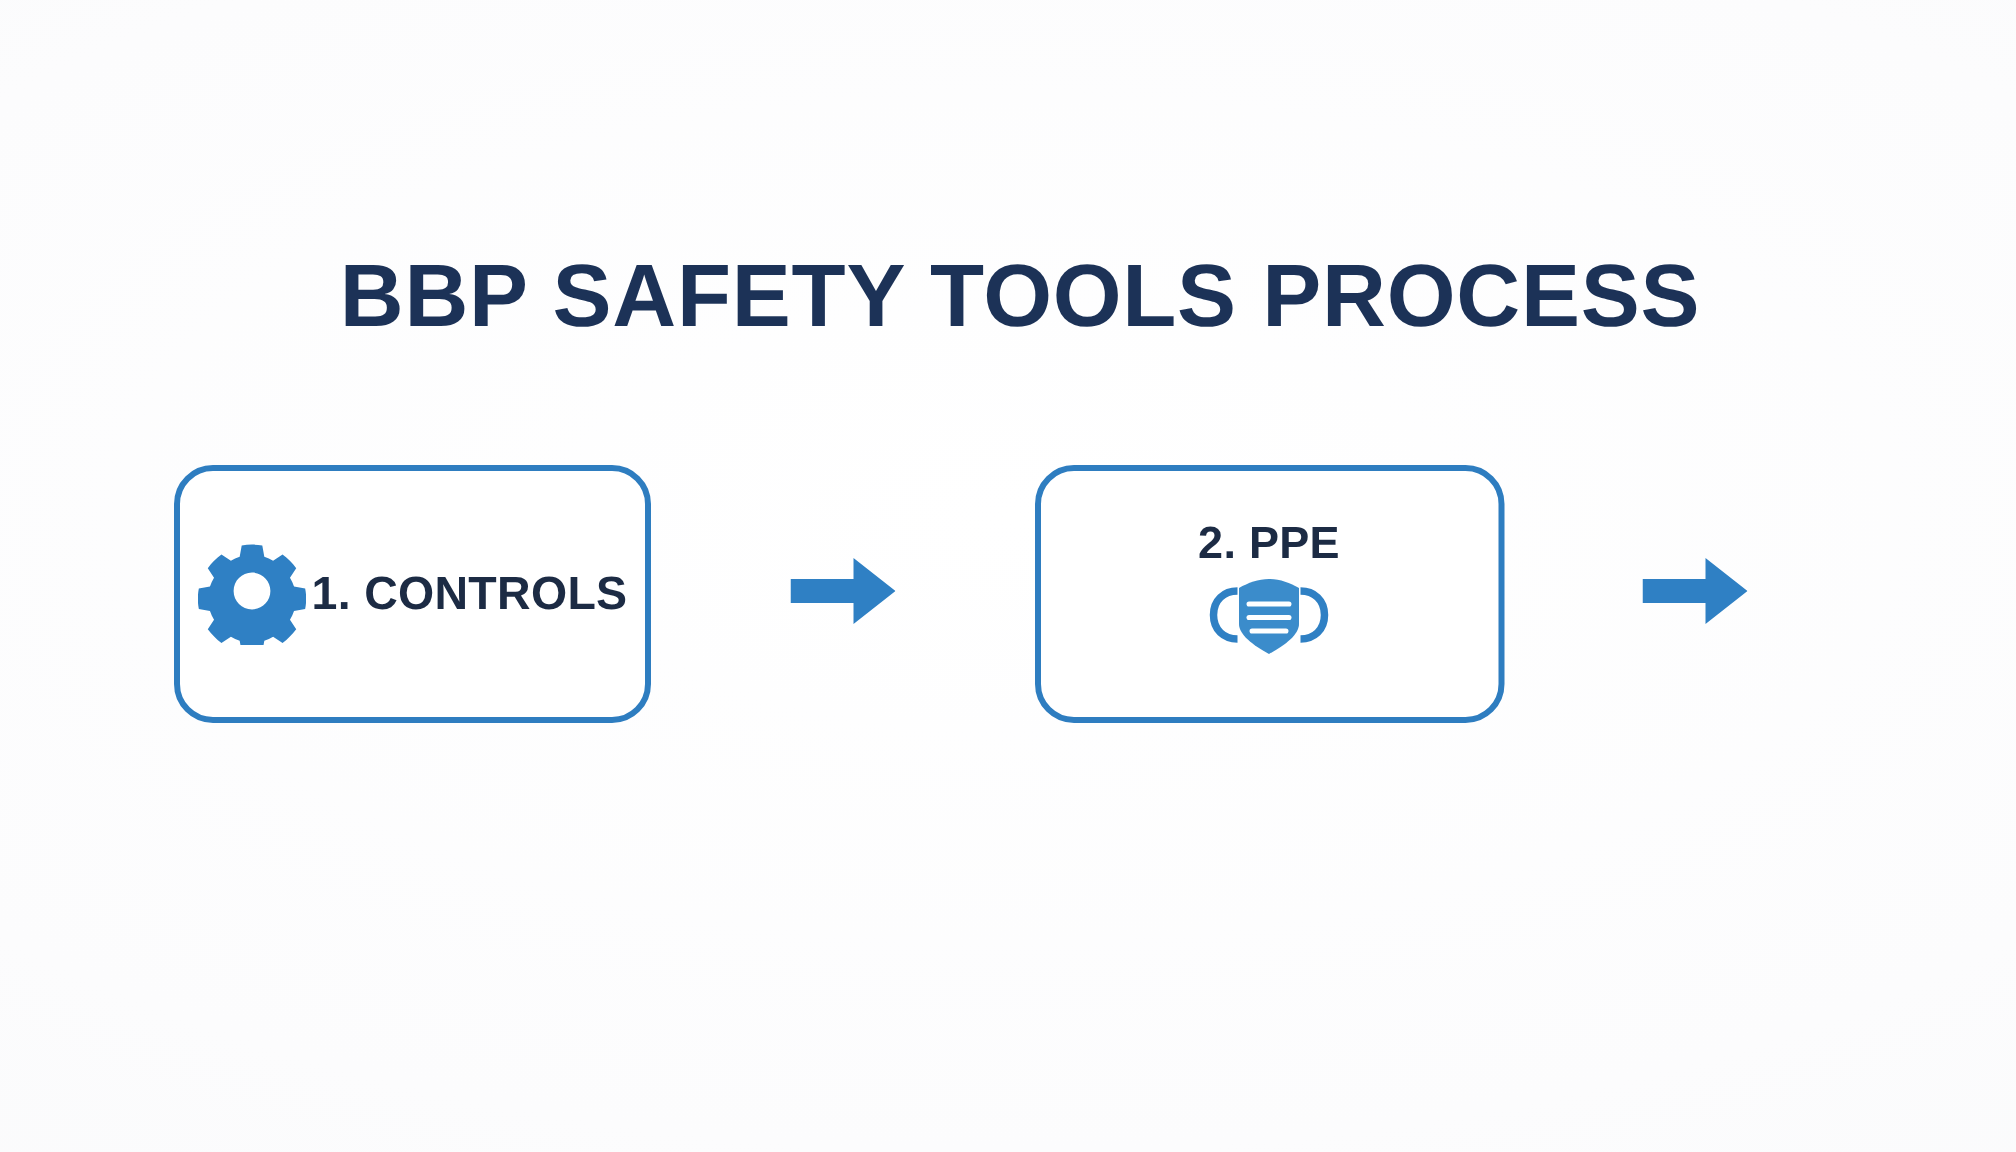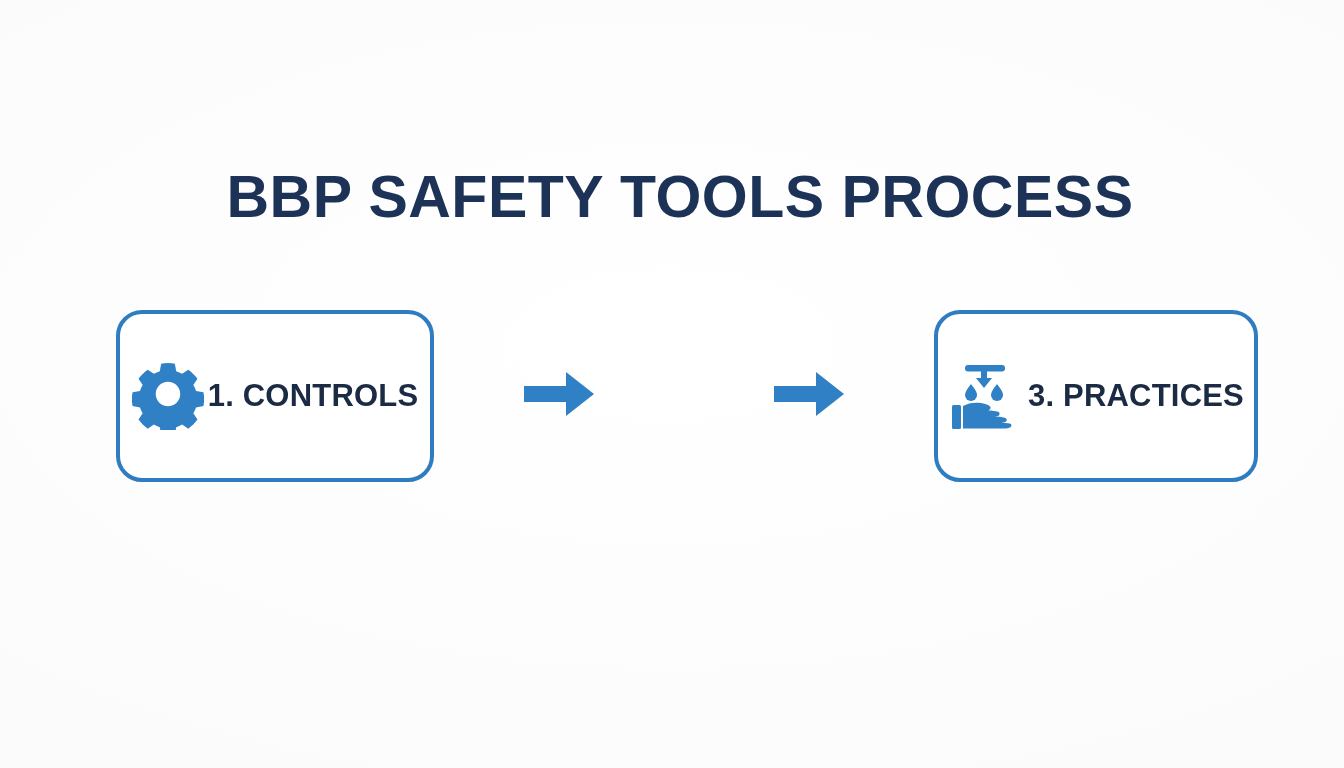--- a/index.html
+++ b/index.html
@@ -131,46 +131,42 @@
   </div>
 
   <div class="arrow-wrap">
     <span class="arrow">
       <svg width="70" height="50" viewBox="0 0 70 50" aria-hidden="true">
         <path fill="#2f80c4" d="M0 17h42V3l28 22-28 22V33H0z"></path>
       </svg>
     </span>
   </div>
 
+  <div class="step-box b2">
+    <div class="step-inner-col">
+      <span class="step-label small">2. PPE</span>
+      <span class="icon">
+        <svg width="92" height="58" viewBox="0 0 92 58" aria-hidden="true">
+
+          <path fill="none" stroke="#2f80c4" stroke-width="5" d="M25 12c-9 0-16 6-16 16s7 16 16 16"></path>
+
+          <path fill="none" stroke="#2f80c4" stroke-width="5" d="M67 12c9 0 16 6 16 16s-7 16-16 16"></path>
+
+          <path fill="#3b8ccb" d="M46 4c-7 0-14 2.5-20 6v24c0 7 9 14 20 20 11-6 20-13 20-20V10c-6-3.5-13-6-20-6z"></path>
+
+          <rect x="31" y="19" width="30" height="3.4" rx="1.7" fill="#ffffff"></rect>
+          <rect x="31" y="28" width="30" height="3.4" rx="1.7" fill="#ffffff"></rect>
+          <rect x="33" y="37" width="26" height="3.4" rx="1.7" fill="#ffffff"></rect>
+        </svg>
+      </span>
+    </div>
+  </div>
 
   <div class="arrow-wrap">
     <span class="arrow">
       <svg width="70" height="50" viewBox="0 0 70 50" aria-hidden="true">
         <path fill="#2f80c4" d="M0 17h42V3l28 22-28 22V33H0z"></path>
       </svg>
     </span>
   </div>
 
-  <div class="step-box b3">
-    <div class="step-inner-row">
-      <span class="icon">
-        <svg width="76" height="76" viewBox="0 0 76 76" aria-hidden="true">
-
-          <rect x="17" y="9" width="40" height="6.5" rx="3" fill="#2f80c4"></rect>
-
-          <rect x="33" y="15" width="6" height="9" fill="#2f80c4"></rect>
-
-          <path fill="#2f80c4" d="M28 22h16l-8 10z"></path>
-
-          <path fill="#2f80c4" d="M23 28c-3.5 4.5-6 8-6 11a6 6 0 0 0 12 0c0-3-2.5-6.5-6-11z"></path>
-
-          <path fill="#2f80c4" d="M49 28c-3.5 4.5-6 8-6 11a6 6 0 0 0 12 0c0-3-2.5-6.5-6-11z"></path>
-
-          <rect x="4" y="49" width="9" height="24" rx="1.5" fill="#2f80c4"></rect>
-
-          <path fill="#2f80c4" d="M15 50c5-3 12-4 18-3 3 .4 6 1.3 8 2.6 2 1.3 2 3.4.2 4.4-1.2.7-3 .7-5 .3 4 .2 9 .4 13 1.1 2.4.4 3.2 2.6 1.6 4-1 .9-2.8 1.2-5 1.1 4 .1 8 .5 11 1.2 2.2.5 2.7 2.6 1.1 3.8-1 .8-2.8 1-4.8.9 3.2.2 6.3.6 8.6 1.2 2 .5 2.3 2.5.7 3.6-1.3.9-3.8 1.3-7 1.3H15z"></path>
-        </svg>
-      </span>
-      <span class="step-label">3. PRACTICES</span>
-    </div>
-  </div>
 
 </div>
 
 </body></html>

